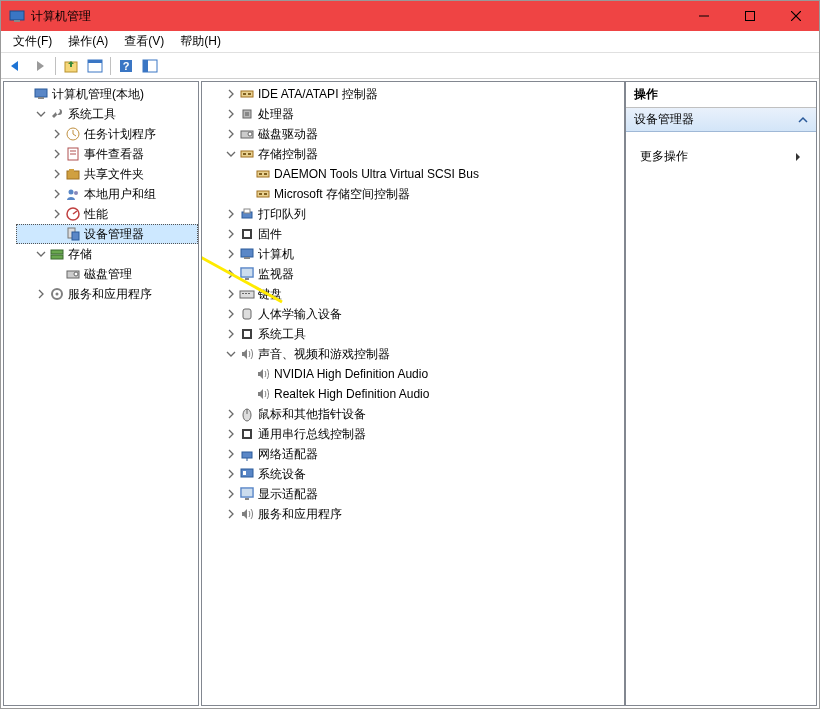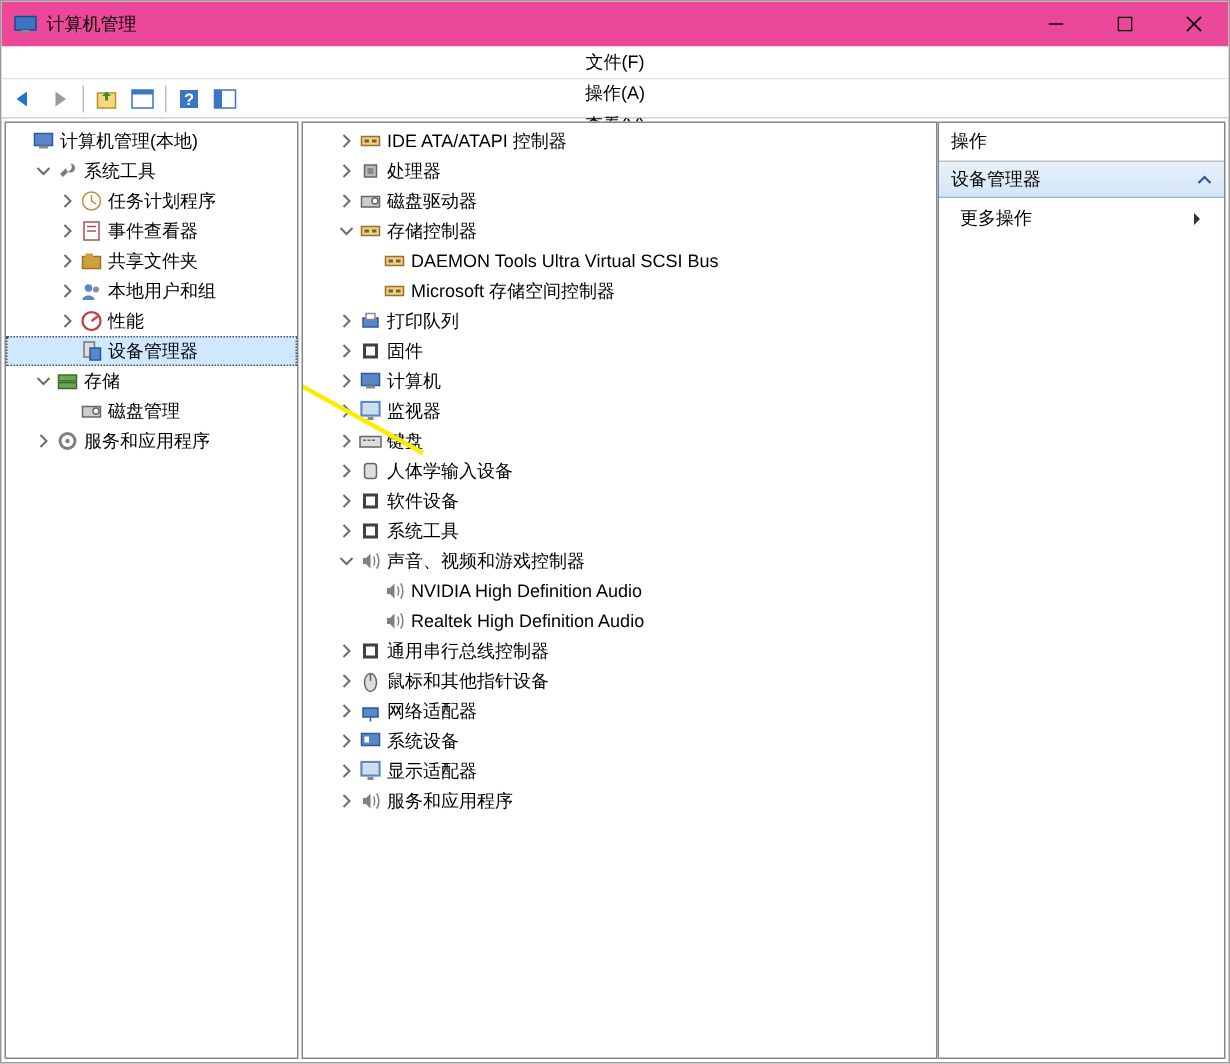--- a/index.html
+++ b/index.html
@@ -10,38 +10,37 @@
   width: 820px;
   height: 709px;
   overflow: hidden;
   border: 1px solid #999;
 }
 .titlebar {
   height: 30px;
   display: flex;
   align-items: center;
   padding: 0 0 0 8px;
-  background: #ec4899;
+  background: #ef4444;
 }
 .titlebar .title-icon { width: 16px; height: 16px; margin-right: 6px; }
 .titlebar .title { flex: 1; font-size: 12px; color: #000; }
 .tb-buttons { display: flex; }
 .tb-btn {
   width: 46px; height: 30px;
   display: flex; align-items: center; justify-content: center;
   color: #000;
 }
 .menubar {
   height: 22px;
   display: flex;
   align-items: center;
   padding: 0 4px;
   background: #fff;
   border-bottom: 1px solid #e0e0e0;
-  flex-direction: column;
 }
 .menubar .mitem {
   padding: 2px 8px;
   color: #000;
   cursor: default;
 }
 .toolbar {
   height: 26px;
   display: flex;
   align-items: center;
@@ -59,21 +58,21 @@
 .content {
   display: flex;
   height: calc(100% - 30px - 22px - 26px);
 }
 .panel {
   background: #fff;
   border: 1px solid #828790;
   margin: 2px;
   overflow: auto;
 }
-.panel.left { width: 196px; }
+.panel.left { width: 196px; padding-left: 12px; }
 .panel.mid { flex: 1; margin-left: 0; margin-right: 0; position: relative; }
 .panel.right { width: 192px; margin-left: 0; }
 .tree { padding: 2px 0; }
 .tree-row {
   display: flex;
   align-items: center;
   height: 20px;
   white-space: nowrap;
   padding-right: 6px;
 }
@@ -87,35 +86,35 @@
   width: 14px; height: 14px;
   display: inline-flex; align-items: center; justify-content: center;
   color: #6a6a6a;
   cursor: default;
 }
 .tree-tog.empty { visibility: hidden; }
 .tree-icon { width: 16px; height: 16px; display: inline-flex; align-items: center; justify-content: center; margin: 0 3px 0 1px; }
 .tree-label { color: #000; }
 .actions-header {
   background: #fff;
-  font-weight: normal;
+  font-weight: bold;
   padding: 4px 8px;
   border-bottom: 1px solid #c0c0c0;
 }
 .actions-section {
   background: linear-gradient(#e9f1fb, #d3e5f8);
   border-bottom: 1px solid #9fb8d6;
   padding: 3px 8px;
   display: flex;
   align-items: center;
   justify-content: space-between;
   font-size: 12px;
 }
 .actions-item {
-  padding: 5px 14px;
+  padding: 16px 14px;
   display: flex;
   align-items: center;
   justify-content: space-between;
   color: #000;
 }
 .arrow {
   position: absolute;
   pointer-events: none;
 }
 svg { display: block; }
@@ -542,103 +541,88 @@
             <svg width="10" height="10">
               <path d="M3 1 L7 5 L3 9" fill="none" stroke="#6a6a6a" stroke-width="1.3"></path>
             </svg>
           </span>
           <span class="tree-icon">
             <svg width="16" height="16">
               <rect x="3" y="3" width="10" height="10" fill="#404040"></rect>
               <rect x="5" y="5" width="6" height="6" fill="#fff"></rect>
             </svg>
           </span>
-          <span class="tree-label">软件设备</span>
+          <span class="tree-label">系统工具</span>
+        </div>
+        <div class="tree-row">
+          <span class="tree-indent" style="width: 22px;"></span>
+          <span class="tree-tog">
+            <svg width="10" height="10">
+              <path d="M1 3 L5 7 L9 3" fill="none" stroke="#6a6a6a" stroke-width="1.3"></path>
+            </svg>
+          </span>
+          <span class="tree-icon">
+            <svg width="16" height="16">
+              <path d="M3 6h2l3-3v10l-3-3H3z" fill="#808080"></path>
+              <path d="M10 5c1 1 1 5 0 6M12 3c2 2 2 8 0 10" stroke="#808080" fill="none"></path>
+            </svg>
+          </span>
+          <span class="tree-label">声音、视频和游戏控制器</span>
+        </div>
+        <div class="tree-row">
+          <span class="tree-indent" style="width: 38px;"></span>
+          <span class="tree-tog empty"></span>
+          <span class="tree-icon">
+            <svg width="16" height="16">
+              <path d="M3 6h2l3-3v10l-3-3H3z" fill="#808080"></path>
+              <path d="M10 5c1 1 1 5 0 6M12 3c2 2 2 8 0 10" stroke="#808080" fill="none"></path>
+            </svg>
+          </span>
+          <span class="tree-label">NVIDIA High Definition Audio</span>
+        </div>
+        <div class="tree-row">
+          <span class="tree-indent" style="width: 38px;"></span>
+          <span class="tree-tog empty"></span>
+          <span class="tree-icon">
+            <svg width="16" height="16">
+              <path d="M3 6h2l3-3v10l-3-3H3z" fill="#808080"></path>
+              <path d="M10 5c1 1 1 5 0 6M12 3c2 2 2 8 0 10" stroke="#808080" fill="none"></path>
+            </svg>
+          </span>
+          <span class="tree-label">Realtek High Definition Audio</span>
+        </div>
+        <div class="tree-row">
+          <span class="tree-indent" style="width: 22px;"></span>
+          <span class="tree-tog">
+            <svg width="10" height="10">
+              <path d="M3 1 L7 5 L3 9" fill="none" stroke="#6a6a6a" stroke-width="1.3"></path>
+            </svg>
+          </span>
+          <span class="tree-icon">
+            <svg width="16" height="16">
+              <ellipse cx="8" cy="9" rx="4" ry="6" fill="#ddd" stroke="#666"></ellipse>
+              <line x1="8" y1="3" x2="8" y2="8" stroke="#666"></line>
+            </svg>
+          </span>
+          <span class="tree-label">鼠标和其他指针设备</span>
         </div>
         <div class="tree-row">
           <span class="tree-indent" style="width: 22px;"></span>
           <span class="tree-tog">
             <svg width="10" height="10">
               <path d="M3 1 L7 5 L3 9" fill="none" stroke="#6a6a6a" stroke-width="1.3"></path>
             </svg>
           </span>
           <span class="tree-icon">
             <svg width="16" height="16">
               <rect x="3" y="3" width="10" height="10" fill="#404040"></rect>
               <rect x="5" y="5" width="6" height="6" fill="#fff"></rect>
             </svg>
           </span>
-          <span class="tree-label">系统工具</span>
-        </div>
-        <div class="tree-row">
-          <span class="tree-indent" style="width: 22px;"></span>
-          <span class="tree-tog">
-            <svg width="10" height="10">
-              <path d="M1 3 L5 7 L9 3" fill="none" stroke="#6a6a6a" stroke-width="1.3"></path>
-            </svg>
-          </span>
-          <span class="tree-icon">
-            <svg width="16" height="16">
-              <path d="M3 6h2l3-3v10l-3-3H3z" fill="#808080"></path>
-              <path d="M10 5c1 1 1 5 0 6M12 3c2 2 2 8 0 10" stroke="#808080" fill="none"></path>
-            </svg>
-          </span>
-          <span class="tree-label">声音、视频和游戏控制器</span>
-        </div>
-        <div class="tree-row">
-          <span class="tree-indent" style="width: 38px;"></span>
-          <span class="tree-tog empty"></span>
-          <span class="tree-icon">
-            <svg width="16" height="16">
-              <path d="M3 6h2l3-3v10l-3-3H3z" fill="#808080"></path>
-              <path d="M10 5c1 1 1 5 0 6M12 3c2 2 2 8 0 10" stroke="#808080" fill="none"></path>
-            </svg>
-          </span>
-          <span class="tree-label">NVIDIA High Definition Audio</span>
-        </div>
-        <div class="tree-row">
-          <span class="tree-indent" style="width: 38px;"></span>
-          <span class="tree-tog empty"></span>
-          <span class="tree-icon">
-            <svg width="16" height="16">
-              <path d="M3 6h2l3-3v10l-3-3H3z" fill="#808080"></path>
-              <path d="M10 5c1 1 1 5 0 6M12 3c2 2 2 8 0 10" stroke="#808080" fill="none"></path>
-            </svg>
-          </span>
-          <span class="tree-label">Realtek High Definition Audio</span>
-        </div>
-        <div class="tree-row">
-          <span class="tree-indent" style="width: 22px;"></span>
-          <span class="tree-tog">
-            <svg width="10" height="10">
-              <path d="M3 1 L7 5 L3 9" fill="none" stroke="#6a6a6a" stroke-width="1.3"></path>
-            </svg>
-          </span>
-          <span class="tree-icon">
-            <svg width="16" height="16">
-              <rect x="3" y="3" width="10" height="10" fill="#404040"></rect>
-              <rect x="5" y="5" width="6" height="6" fill="#fff"></rect>
-            </svg>
-          </span>
           <span class="tree-label">通用串行总线控制器</span>
-        </div>
-        <div class="tree-row">
-          <span class="tree-indent" style="width: 22px;"></span>
-          <span class="tree-tog">
-            <svg width="10" height="10">
-              <path d="M3 1 L7 5 L3 9" fill="none" stroke="#6a6a6a" stroke-width="1.3"></path>
-            </svg>
-          </span>
-          <span class="tree-icon">
-            <svg width="16" height="16">
-              <ellipse cx="8" cy="9" rx="4" ry="6" fill="#ddd" stroke="#666"></ellipse>
-              <line x1="8" y1="3" x2="8" y2="8" stroke="#666"></line>
-            </svg>
-          </span>
-          <span class="tree-label">鼠标和其他指针设备</span>
         </div>
         <div class="tree-row">
           <span class="tree-indent" style="width: 22px;"></span>
           <span class="tree-tog">
             <svg width="10" height="10">
               <path d="M3 1 L7 5 L3 9" fill="none" stroke="#6a6a6a" stroke-width="1.3"></path>
             </svg>
           </span>
           <span class="tree-icon">
             <svg width="16" height="16">

